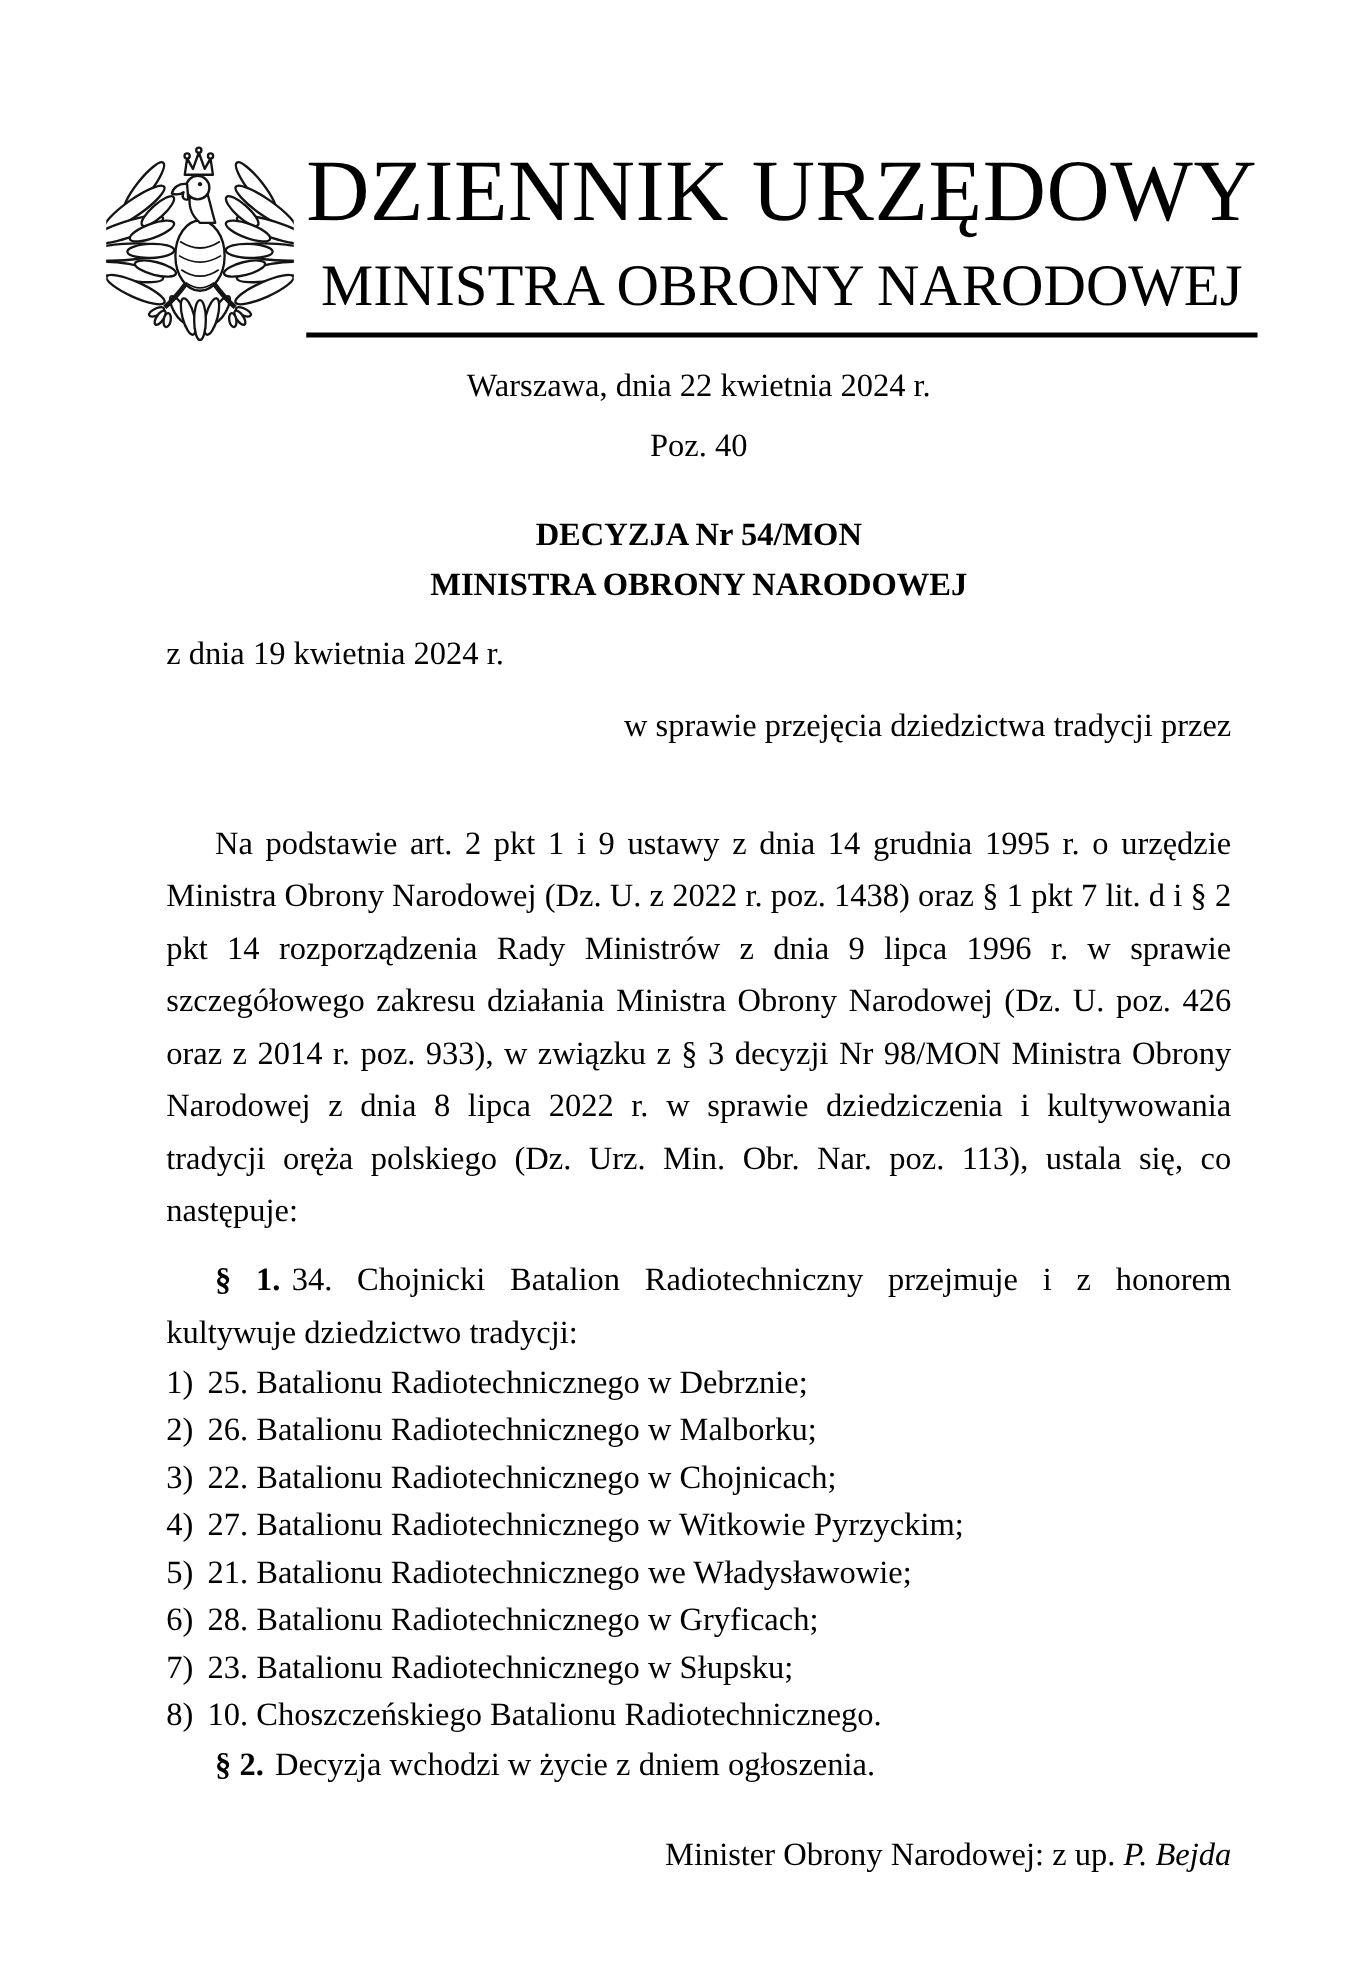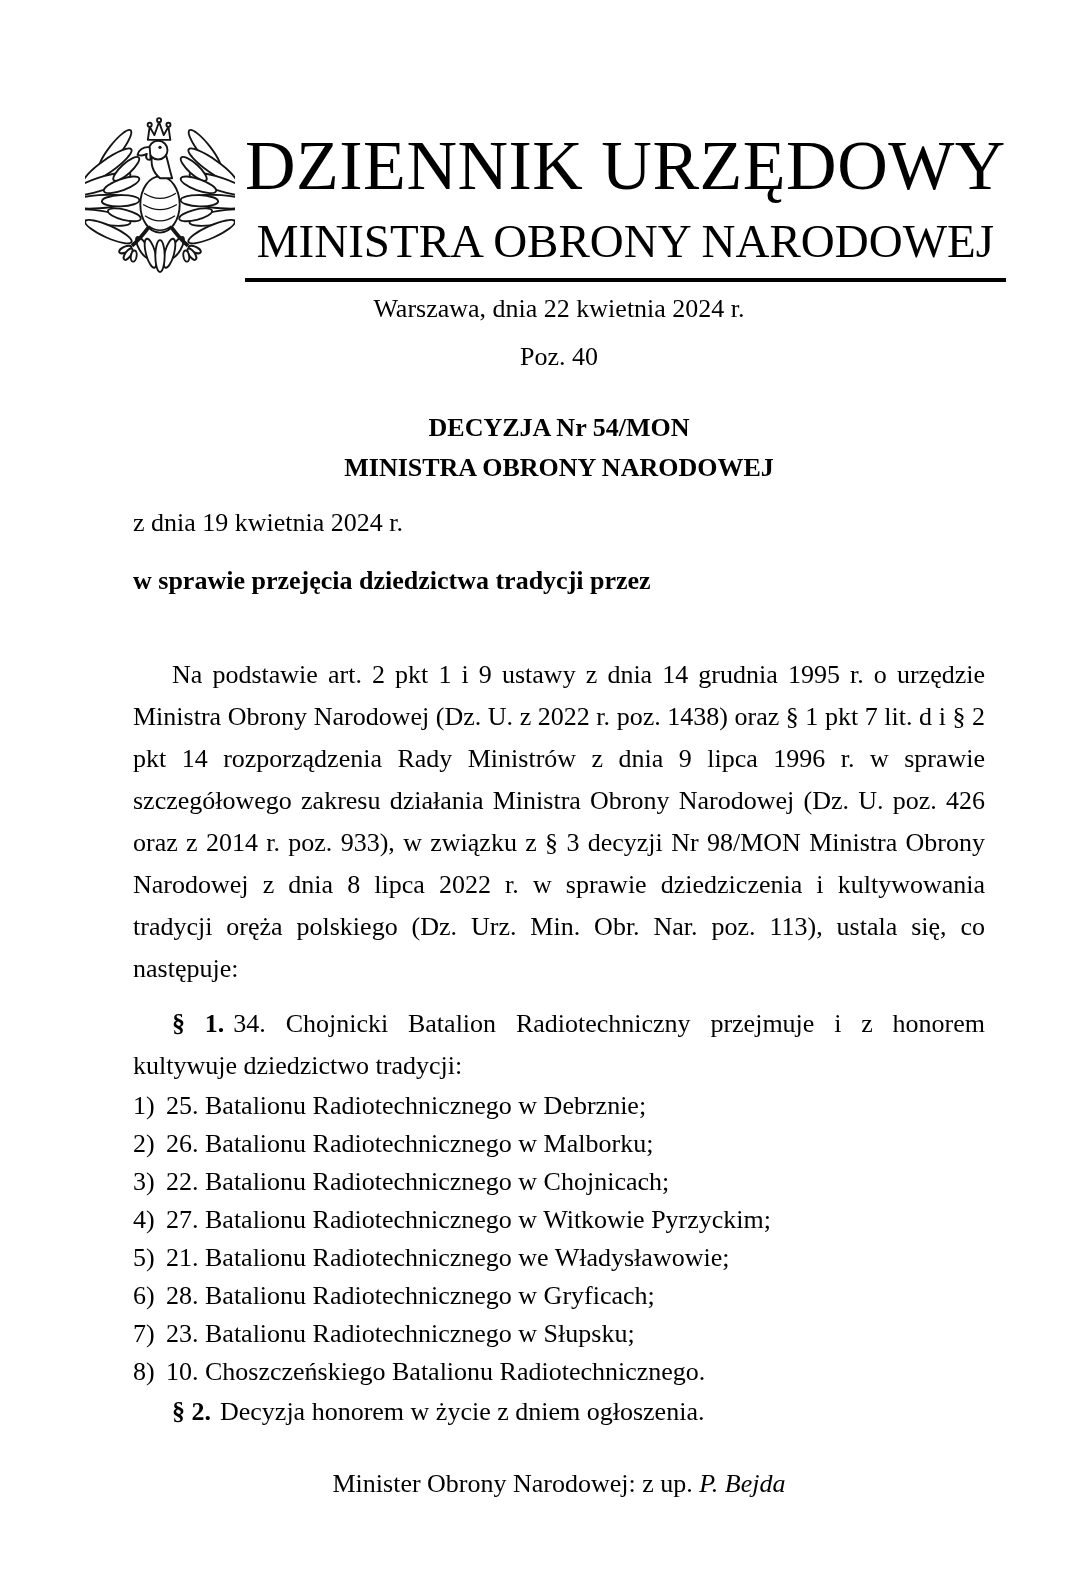--- a/index.html
+++ b/index.html
@@ -5,46 +5,46 @@
   html, body { margin: 0; padding: 0; }
   body {
     width: 1080px; height: 1572px;
     background: #ffffff; color: #000000;
     font-family: "Liberation Serif", serif;
     overflow: hidden;
   }
   .page { width: 1080px; height: 1572px; position: relative; }
 
   
-  .header { display: flex; align-items: flex-end; padding: 112px 85px 0 85px; }
+  .header { display: flex; align-items: flex-start; padding: 112px 85px 0 85px; }
   .emblem { width: 150px; height: 170px; flex: 0 0 auto; }
   .masthead { flex: 1; text-align: center; margin: 6px 0 0 10px; }
   .masthead-title { font-size: 70px; line-height: 72px; white-space: nowrap; letter-spacing: 0.5px; }
   .masthead-subtitle { font-size: 47px; line-height: 50px; margin-top: 14px; white-space: nowrap; }
   .masthead-rule { border-top: 4px solid #000000; margin-top: 12px; }
 
   
   .content { margin: 0 95px 0 133px; font-size: 26px; }
   .place-date { text-align: center; line-height: 34px; margin-top: 10px; }
   .poz { text-align: center; line-height: 34px; margin-top: 14px; }
   .doc-title { text-align: center; font-weight: bold; line-height: 40px; margin-top: 34px; }
   .doc-date { line-height: 34px; margin-top: 18px; }
-  .doc-subject { text-align: left; font-weight: bold; line-height: 30px; margin-top: 26px; }
+  .doc-subject { text-align: right; font-weight: normal; line-height: 30px; margin-top: 26px; }
 
   .preamble { text-align: justify; text-indent: 39px; line-height: 42px; margin: 58px 0 0 0; }
   .section { text-align: justify; text-indent: 39px; line-height: 42px; margin: 13px 0 0 0; }
   .section--2 { margin-top: 0; }
   .section .marker { font-weight: bold; padding-right: 9px; }
 
   .tradition-list { list-style: none; margin: 0; padding: 0; }
   .tradition-list li { display: flex; line-height: 38px; }
   .tradition-list .num { flex: 0 0 33px; }
   .tradition-list .txt { flex: 1; }
 
-  .signature { text-align: center; line-height: 42px; margin-top: 30px; }
+  .signature { text-align: right; line-height: 42px; margin-top: 30px; }
   .signature .name { font-style: italic; }
 </style>
 </head>
 <body>
 
 <div class="page">
 
   <div class="header">
     <div class="emblem">
       <svg viewBox="0 0 160 180" width="150" height="170" aria-hidden="true">
@@ -145,18 +145,18 @@
       <li>
           <span class="num">7)</span>
           <span class="txt">23. Batalionu Radiotechnicznego w Słupsku;</span>
         </li>
       <li>
           <span class="num">8)</span>
           <span class="txt">10. Choszczeńskiego Batalionu Radiotechnicznego.</span>
         </li>
     </ol>
 
-    <p class="section section--2"><span class="marker">§ 2.</span><span>Decyzja honorem w życie z dniem ogłoszenia.</span></p>
+    <p class="section section--2"><span class="marker">§ 2.</span><span>Decyzja wchodzi w życie z dniem ogłoszenia.</span></p>
 
     <div class="signature"><span>Minister Obrony Narodowej: z up.</span> <span class="name">P. Bejda</span></div>
   </div>
 
 </div>
 
 </body></html>

